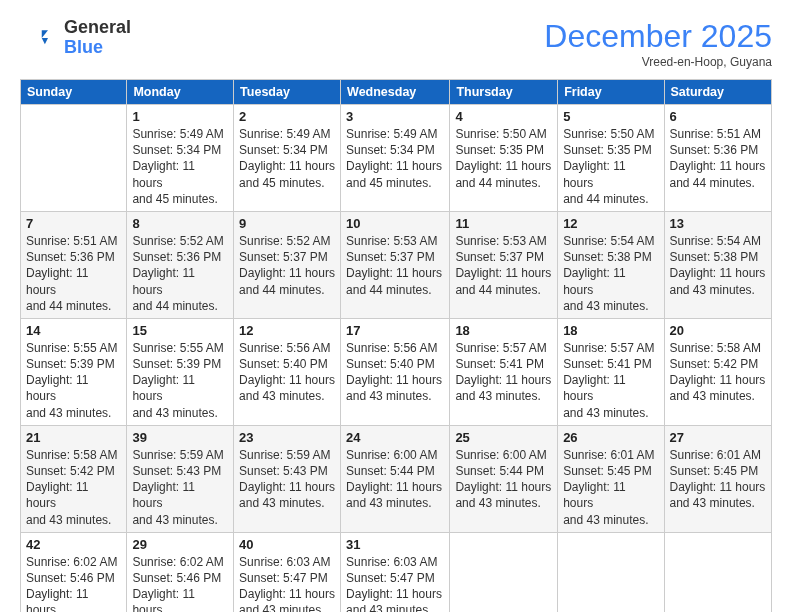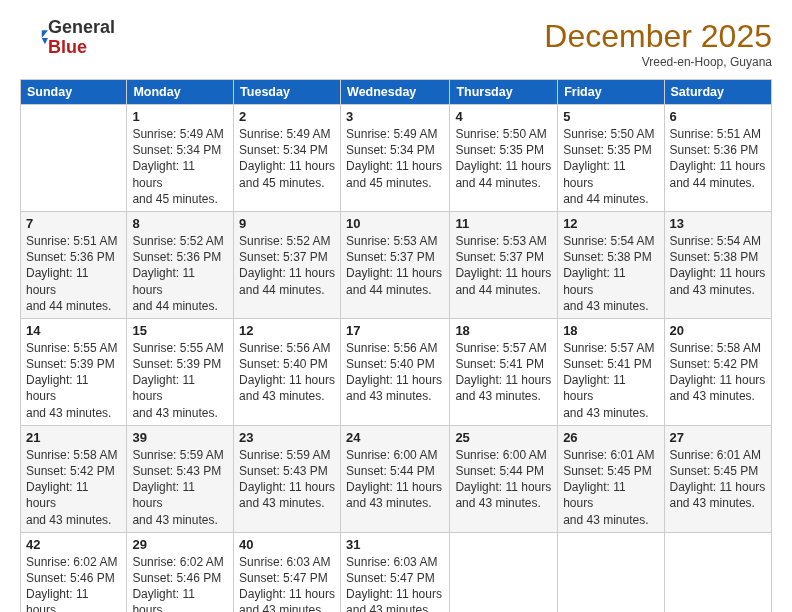--- a/index.html
+++ b/index.html
@@ -19,40 +19,40 @@
     }
     .header {
       display: flex;
       justify-content: space-between;
       align-items: flex-start;
       margin-bottom: 10px;
     }
     .logo {
       display: flex;
       align-items: center;
-      gap: 0;
+      gap: 16px;
     }
     .logo-text {
       font-size: 18px;
       font-weight: bold;
       line-height: 1.1;
     }
     .logo-general { color: #333; }
-    .logo-blue { color: #b91c1c; }
+    .logo-blue { color: #3b82f6; }
     .logo-icon {
       width: 28px;
       height: 28px;
     }
     .title-block {
       text-align: right;
     }
     .month-title {
       font-size: 32px;
       font-weight: normal;
-      color: #a16207;
+      color: #3b82f6;
     }
     .location {
       font-size: 12px;
       color: #444;
     }
     .calendar-table {
       width: 100%;
       border-collapse: collapse;
       flex: 1;
       border-radius: 15px;

